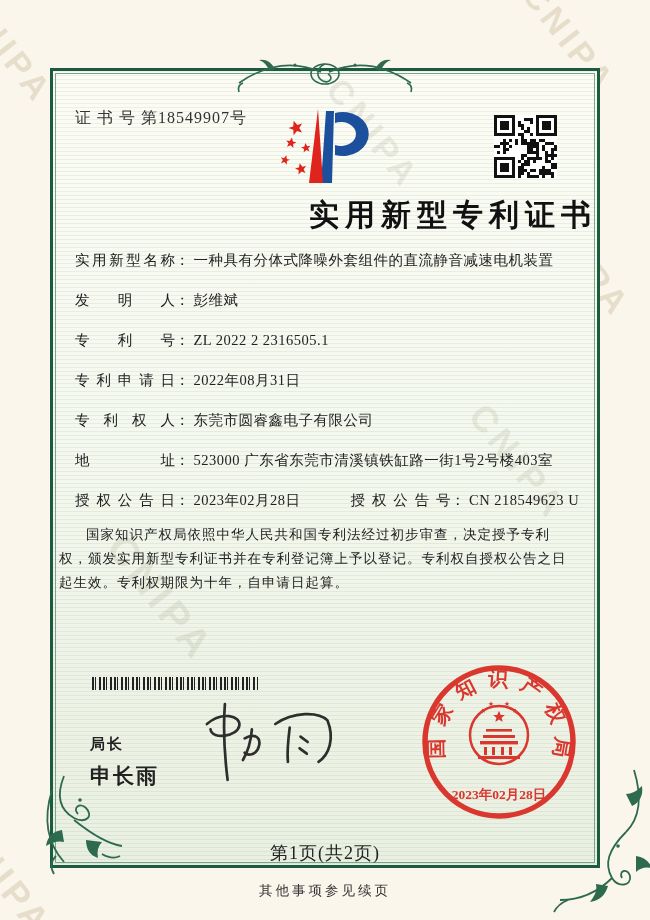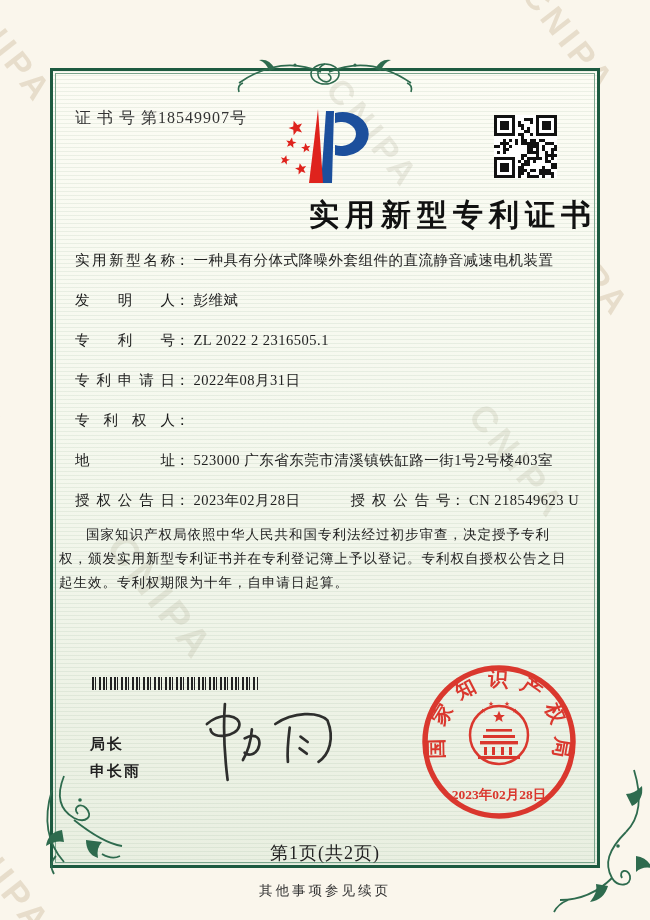--- a/index.html
+++ b/index.html
@@ -37,21 +37,21 @@
   .paras{position:absolute;left:6px;right:22px;top:452px;font-size:13.5px;line-height:24px;
          letter-spacing:1px;color:#222;}
   .paras p{margin:0;text-indent:2em;}
   
   .barcode{position:absolute;left:39px;top:606px;width:166px;height:13px;
     background:repeating-linear-gradient(90deg,#222 0,#222 2px,transparent 2px,transparent 3px,
       #222 3px,#222 4px,transparent 4px,transparent 7px,#222 7px,#222 9px,transparent 9px,transparent 11px);}
   .signer-title{position:absolute;left:37px;top:664px;font-family:"Liberation Sans","DejaVu Sans",sans-serif;
          font-size:15px;font-weight:600;letter-spacing:2px;color:#222;}
   .signer-name{position:absolute;left:37px;top:691px;font-family:"Liberation Sans","DejaVu Sans",sans-serif;
-         font-size:15px;font-weight:600;letter-spacing:2px;color:#222;}
+         font-size:21px;font-weight:600;letter-spacing:2px;color:#222;}
   .signature{position:absolute;left:136px;top:626px;}
   .seal{position:absolute;left:361px;top:586px;z-index:4;}
   .page-info{position:absolute;left:0;top:770px;width:100%;text-align:center;font-size:18px;
          letter-spacing:1px;color:#222;}
   .footer-note{position:absolute;left:0;top:882px;width:100%;text-align:center;font-size:13.5px;
          letter-spacing:3px;color:#333;z-index:1;}
   
   .orn-top{position:absolute;left:235px;top:47px;z-index:3;}
   .orn-bl{position:absolute;left:34px;top:770px;z-index:3;}
   .orn-br{position:absolute;left:548px;top:766px;z-index:3;}
@@ -257,20 +257,21 @@
           <span class="fvalue">ZL 2022 2 2316505.1</span>
         </div>
         <div class="frow">
           <span class="flabel">专利申请日</span>
             <span class="fcolon">：</span>
           <span class="fvalue">2022年08月31日</span>
         </div>
         <div class="frow">
           <span class="flabel">专利权人</span>
             <span class="fcolon">：</span>
+          <span class="fvalue">东莞市圆睿鑫电子有限公司</span>
         </div>
         <div class="frow">
           <span class="flabel">地址</span>
             <span class="fcolon">：</span>
           <span class="fvalue">523000 广东省东莞市清溪镇铁缸路一街1号2号楼403室</span>
         </div>
         <div class="frow">
           <span class="flabel">授权公告日</span>
             <span class="fcolon">：</span>
           <span class="fvalue">2023年02月28日</span>

